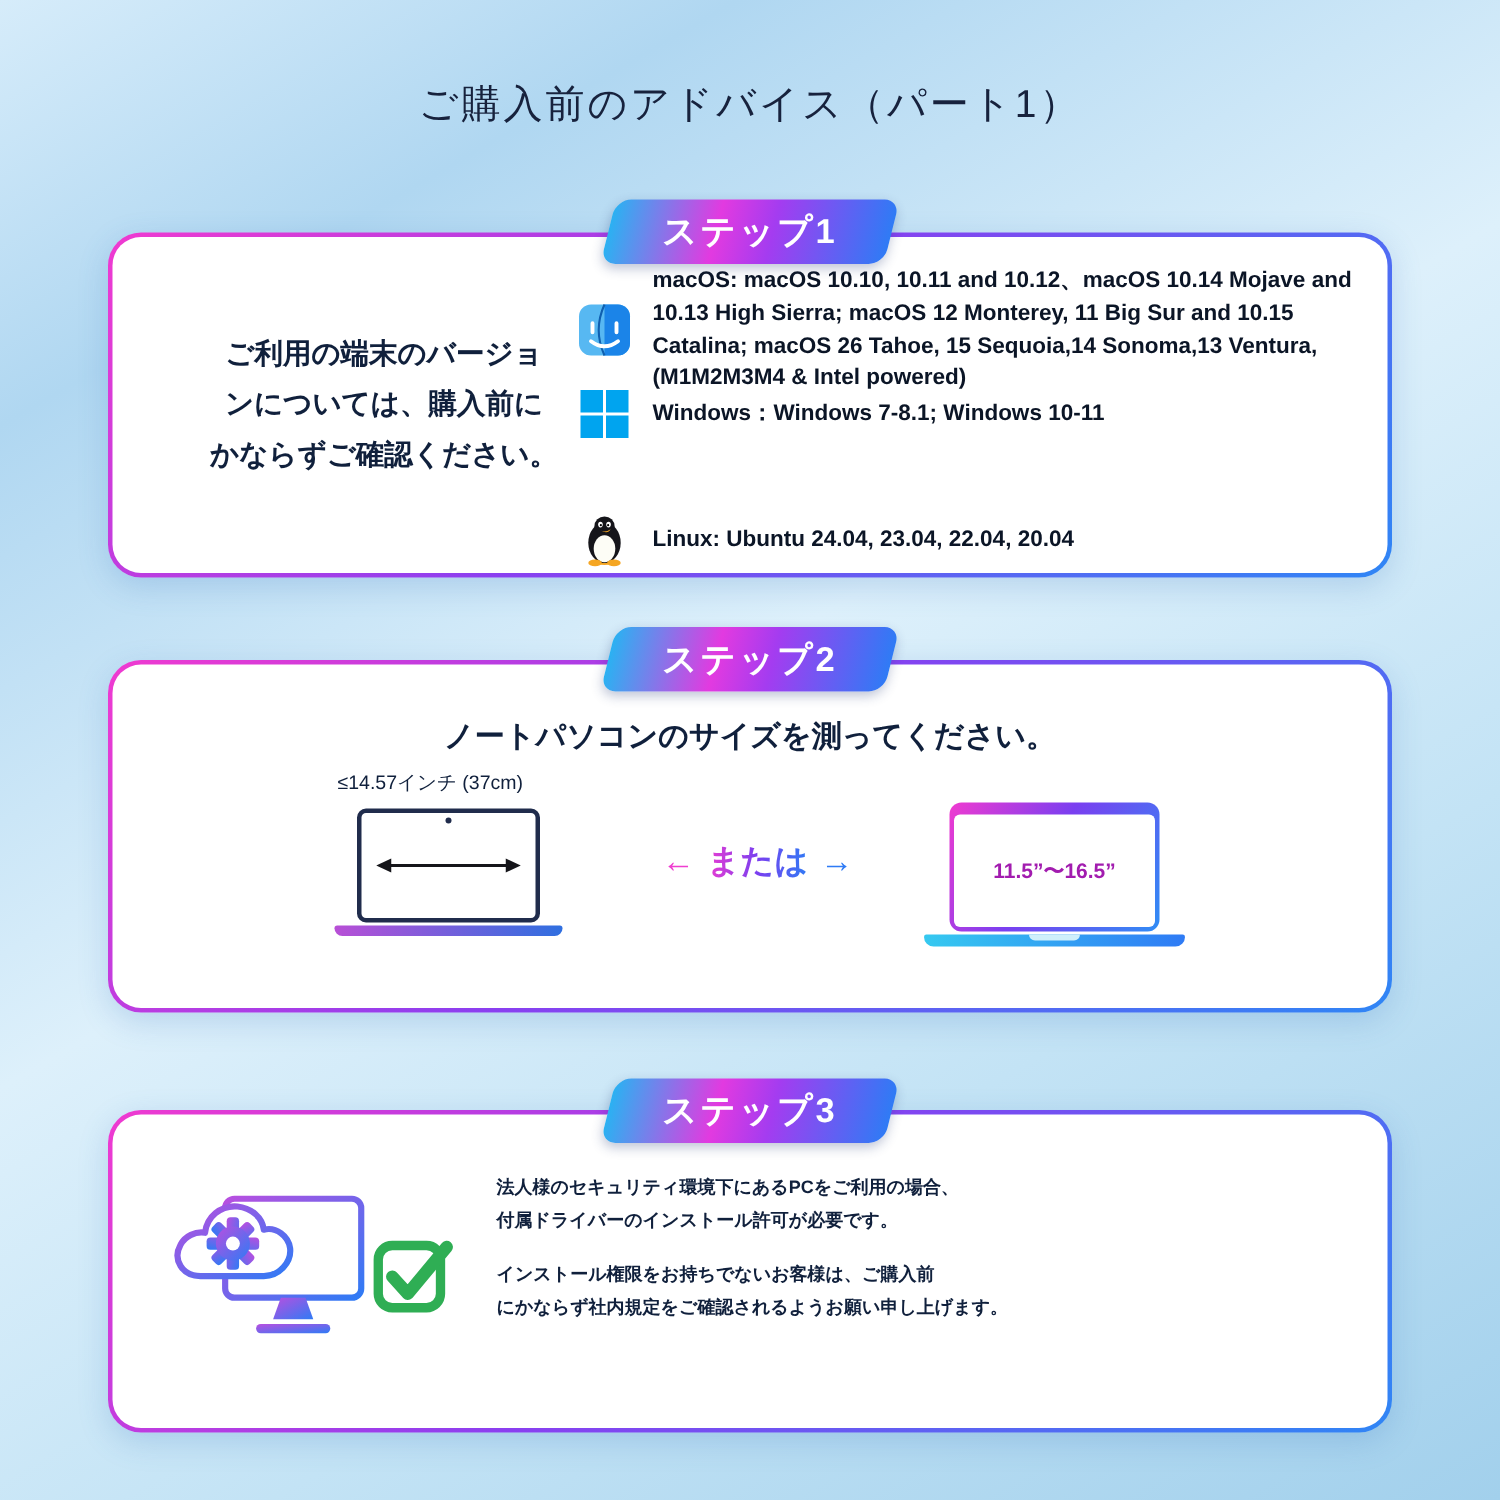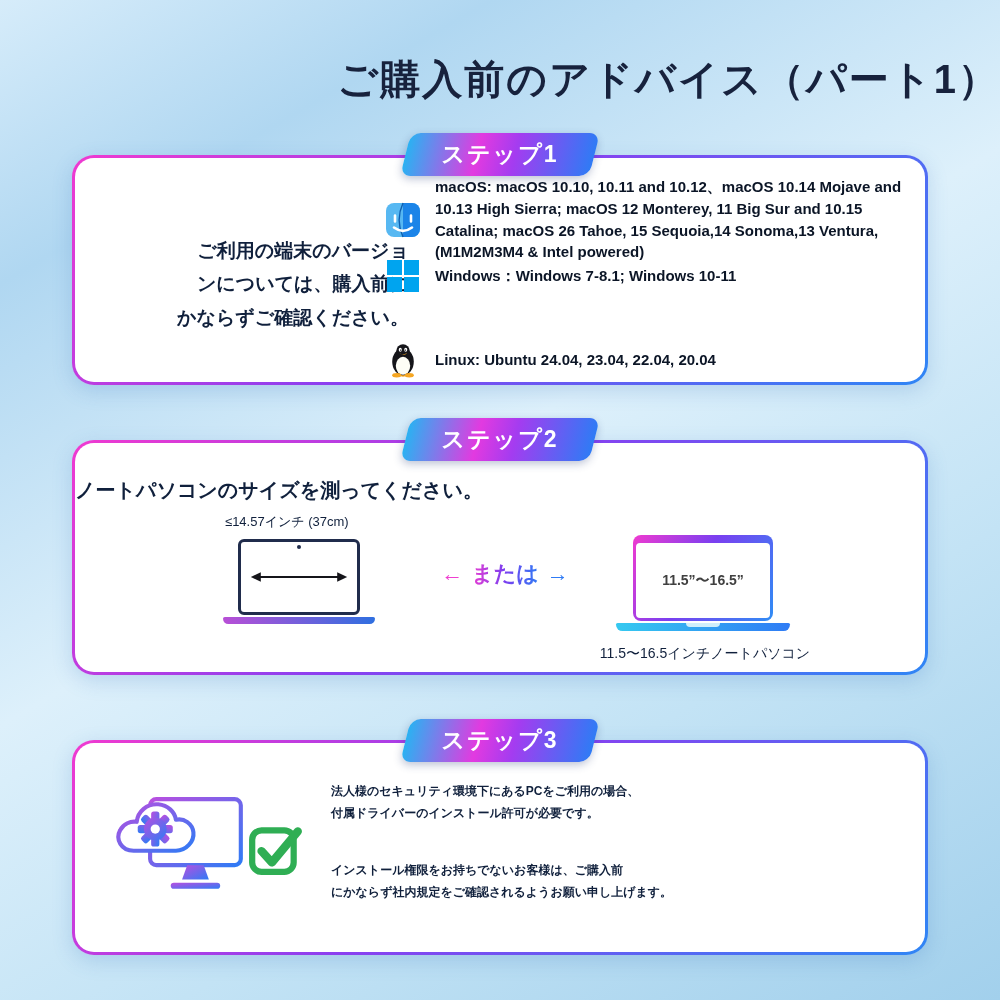--- a/index.html
+++ b/index.html
@@ -5,22 +5,22 @@
   * { margin:0; padding:0; box-sizing:border-box; }
   html,body { background:#fff; }
   body { width:1000px; height:1000px; font-family:"Liberation Sans", sans-serif; }
 
   .canvas {
     position:relative; width:1000px; height:1000px; overflow:hidden;
     background: linear-gradient(150deg,#d6ecfa 0%,#b0d7f1 18%,#ddf0fb 46%,#c3e3f5 70%,#a2d0ec 100%);
   }
 
   .title {
-    position:absolute; top:52px; left:0; width:100%; text-align:right;
-    font-size:40px; font-weight:700; color:#17223d; letter-spacing:2px;
+    position:absolute; top:52px; left:0; width:100%; text-align:center;
+    font-size:26px; font-weight:400; color:#17223d; letter-spacing:2px;
   }
 
   
   .gbox {
     position:absolute; left:72px; width:856px; border-radius:22px; padding:3px;
     background: linear-gradient(135deg,#f03ad0 0%,#8a3ff0 45%,#2f86f5 100%);
     box-shadow: 0 6px 20px rgba(60,120,190,.22);
   }
   .gbox-inner { position:relative; width:100%; height:100%; background:#fff; border-radius:19px; }
   .box1 { top:155px; height:230px; }
@@ -31,30 +31,30 @@
   .badge {
     position:absolute; left:50%; transform:translateX(-50%) skewX(-14deg);
     background: linear-gradient(90deg,#2bb1f2 0%,#e23ae0 38%,#a43cf0 58%,#2f7bf5 100%);
     border-radius:10px; padding:6px 36px; z-index:5;
     box-shadow:0 3px 8px rgba(40,60,120,.3);
   }
   .badge span { display:block; transform:skewX(14deg); color:#fff; font-size:23px; font-weight:700; letter-spacing:2px; }
   .badge1 { top:133px; } .badge2 { top:418px; } .badge3 { top:719px; }
 
   
-  .note { position:absolute; left:28px; top:76px; width:306px; text-align:right;
+  .note { position:absolute; left:28px; top:62px; width:306px; text-align:center;
           font-size:19px; font-weight:600; color:#10203c; line-height:1.75; }
   .os-row { position:absolute; left:310px; width:534px; display:flex; align-items:center; gap:14px; }
   .os-icon { flex:0 0 36px; }
   .os-icon svg { display:block; width:36px; height:36px; }
   .os-text { font-size:15px; font-weight:700; color:#0b1526; line-height:1.45; }
   .row-mac { top:18px; } .row-win { top:100px; } .row-android { top:142px; } .row-linux { top:184px; }
 
   
-  .instruction { position:absolute; top:34px; width:100%; 
+  .instruction { position:absolute; top:34px; width:100%; text-align:center;
                  font-size:20px; font-weight:600; color:#10203c; }
   .size-label { position:absolute; left:150px; top:70px; font-size:13px; color:#10203c; }
   .lap-left-screen { position:absolute; left:163px; top:96px; width:122px; height:76px;
                      border:3px solid #202c4c; border-radius:6px; background:#fff;
                      display:flex; align-items:center; justify-content:center; }
   .cam { position:absolute; top:3px; left:50%; transform:translateX(-50%);
          width:4px; height:4px; border-radius:50%; background:#202c4c; }
   .lap-left-base { position:absolute; left:148px; top:174px; width:152px; height:7px;
                    border-radius:2px 2px 6px 6px; background:linear-gradient(90deg,#b84fd6,#2f6fe0); }
   .caption-left { position:absolute; left:58px; top:202px; width:334px; text-align:center;
@@ -62,37 +62,37 @@
   .or-group { position:absolute; left:328px; top:116px; width:204px; text-align:center;
               font-size:22px; font-weight:700; white-space:nowrap; }
   .or-left { color:#ef3fd0; } .or-right { color:#2f7bf5; }
   .or-text { background:linear-gradient(90deg,#e93cd2,#7a3ff0,#2f7bf5);
              -webkit-background-clip:text; background-clip:text; color:transparent; margin:0 8px; }
   .lap-right-screen { position:absolute; left:558px; top:92px; width:140px; height:86px;
                       border-radius:8px; padding:8px 3px 3px 3px;
                       background:linear-gradient(120deg,#f03ad0,#7a3ff0 45%,#2f8df5); }
   .lap-right-screen-inner { width:100%; height:100%; background:#fff; border-radius:4px;
                             display:flex; align-items:center; justify-content:center;
-                            font-size:14px; color:#404040; font-weight:600; }
+                            font-size:14px; color:#a21caf; font-weight:600; }
   .lap-right-base { position:absolute; left:541px; top:180px; width:174px; height:8px;
                     border-radius:2px 2px 8px 8px; background:linear-gradient(90deg,#36c9f0,#2f7bf5); }
   .lap-right-base::after { content:""; position:absolute; left:50%; top:0; transform:translateX(-50%);
                            width:34px; height:4px; border-radius:0 0 4px 4px; background:#cfeffb; }
   .caption-right { position:absolute; left:494px; top:202px; width:272px; text-align:center;
                    font-size:14px; color:#10203c; font-weight:500; }
 
   
   .cloud-monitor { position:absolute; left:38px; top:40px; width:134px; height:122px; }
   .cloud-monitor svg { width:100%; height:100%; display:block; }
   .checkbox { position:absolute; left:172px; top:78px; width:56px; height:56px; }
   .checkbox svg { width:100%; height:100%; display:block; overflow:visible; }
   .legal { position:absolute; left:256px; top:38px; width:572px;
            font-size:12px; font-weight:600; color:#10203c; line-height:1.8; }
   .legal .line { white-space:nowrap; }
-  .legal .para + .para { margin-top:36px; }
+  .legal .para + .para { margin-top:15px; }
 </style>
 </head>
 <body>
 
 <div class="canvas">
 
   <h1 class="title">ご購入前のアドバイス（パート1）</h1>
 
   <section class="gbox box1">
     <div class="gbox-inner">
@@ -172,21 +172,20 @@
       <div class="lap-left-base"></div>
 
       <div class="or-group">
         <span class="or-left">←</span><span class="or-text">または</span><span class="or-right">→</span>
       </div>
 
       <div class="lap-right-screen">
         <div class="lap-right-screen-inner">11.5”〜16.5”</div>
       </div>
       <div class="lap-right-base"></div>
-      <div class="caption-right">11.5〜16.5インチノートパソコン</div>
 
     </div>
   </section>
   <div class="badge badge2">
     <span>ステップ2</span>
   </div>
 
   <section class="gbox box3">
     <div class="gbox-inner">
 

